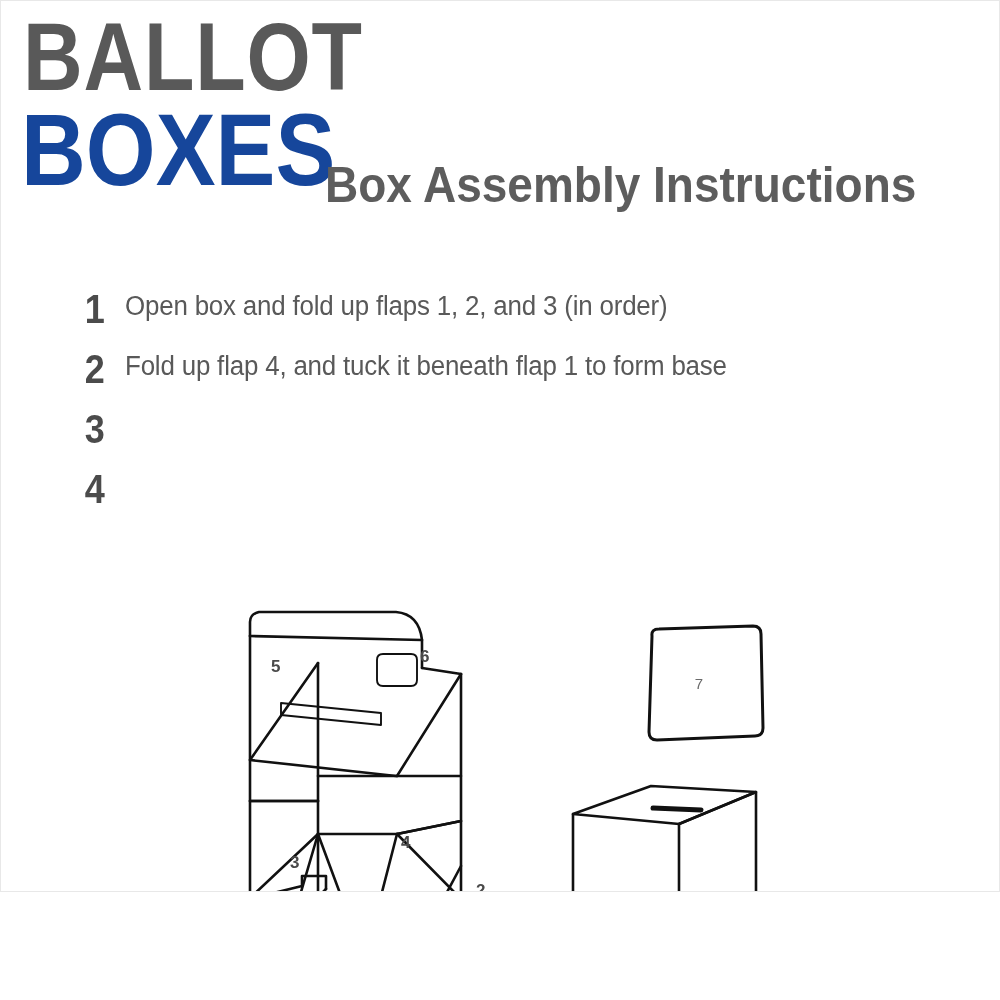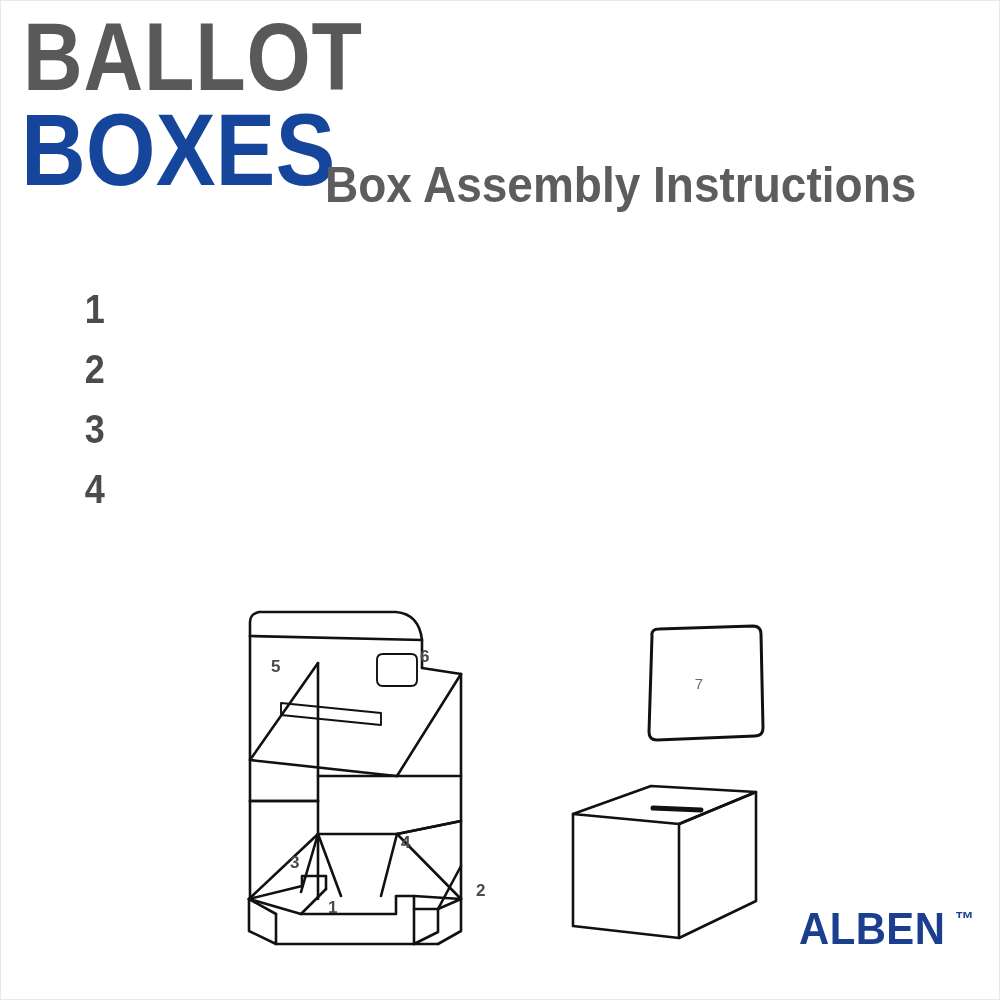--- a/index.html
+++ b/index.html
@@ -3,21 +3,21 @@
 <meta charset="utf-8">
 <style>
   html, body {
     margin: 0;
     padding: 0;
     background: #ffffff;
   }
   #page {
     position: relative;
     width: 1000px;
-    height: 1000px;
+    height: 892px;
     background: #ffffff;
     border: 1px solid #e8e8e8;
     box-sizing: border-box;
     overflow: hidden;
     font-family: "Liberation Sans", sans-serif;
     text-decoration: underline;
   }
 
   
   #masthead {
@@ -170,24 +170,30 @@
   <div id="masthead">
     <div class="word-ballot">BALLOT</div>
     <div class="word-boxes">BOXES</div>
     <div class="subtitle">Box Assembly Instructions</div>
   </div>
 
   <div id="steps">
 
     <div class="step">
       <div class="step-num">1</div>
+      <div class="step-body">
+        <div class="step-line">Open box and fold up flaps 1, 2, and 3 (in order)</div>
+      </div>
     </div>
 
     <div class="step">
       <div class="step-num">2</div>
+      <div class="step-body">
+        <div class="step-line">Fold up flap 4, and tuck it beneath flap 1 to form base</div>
+      </div>
     </div>
 
     <div class="step">
       <div class="step-num">3</div>
     </div>
 
     <div class="step">
       <div class="step-num">4</div>
     </div>
 

